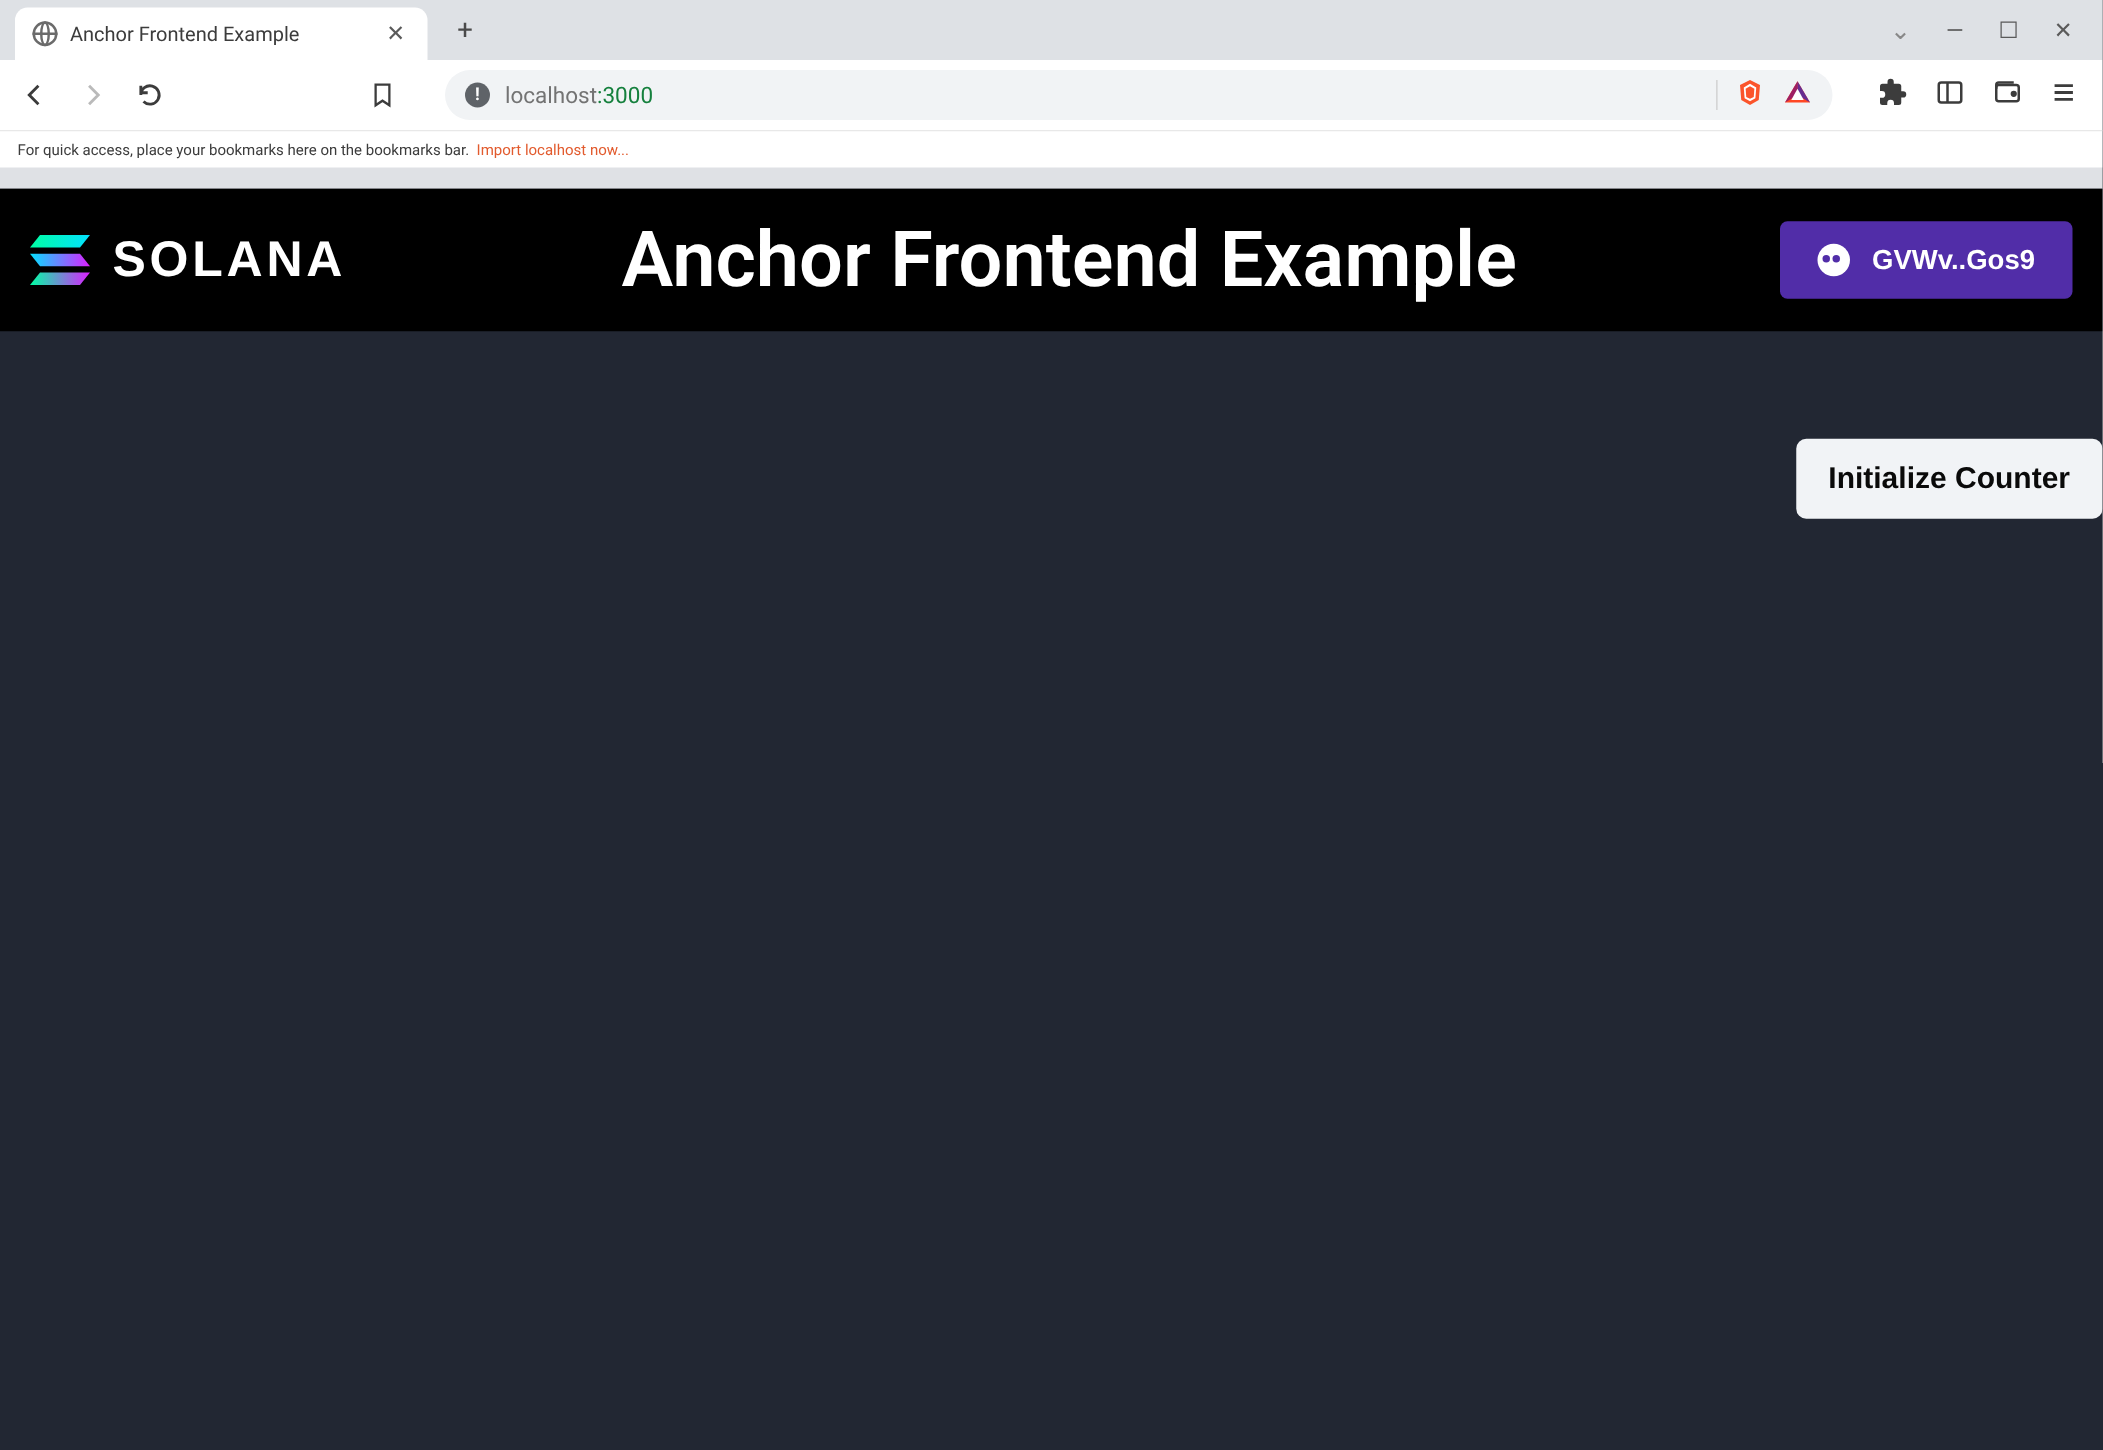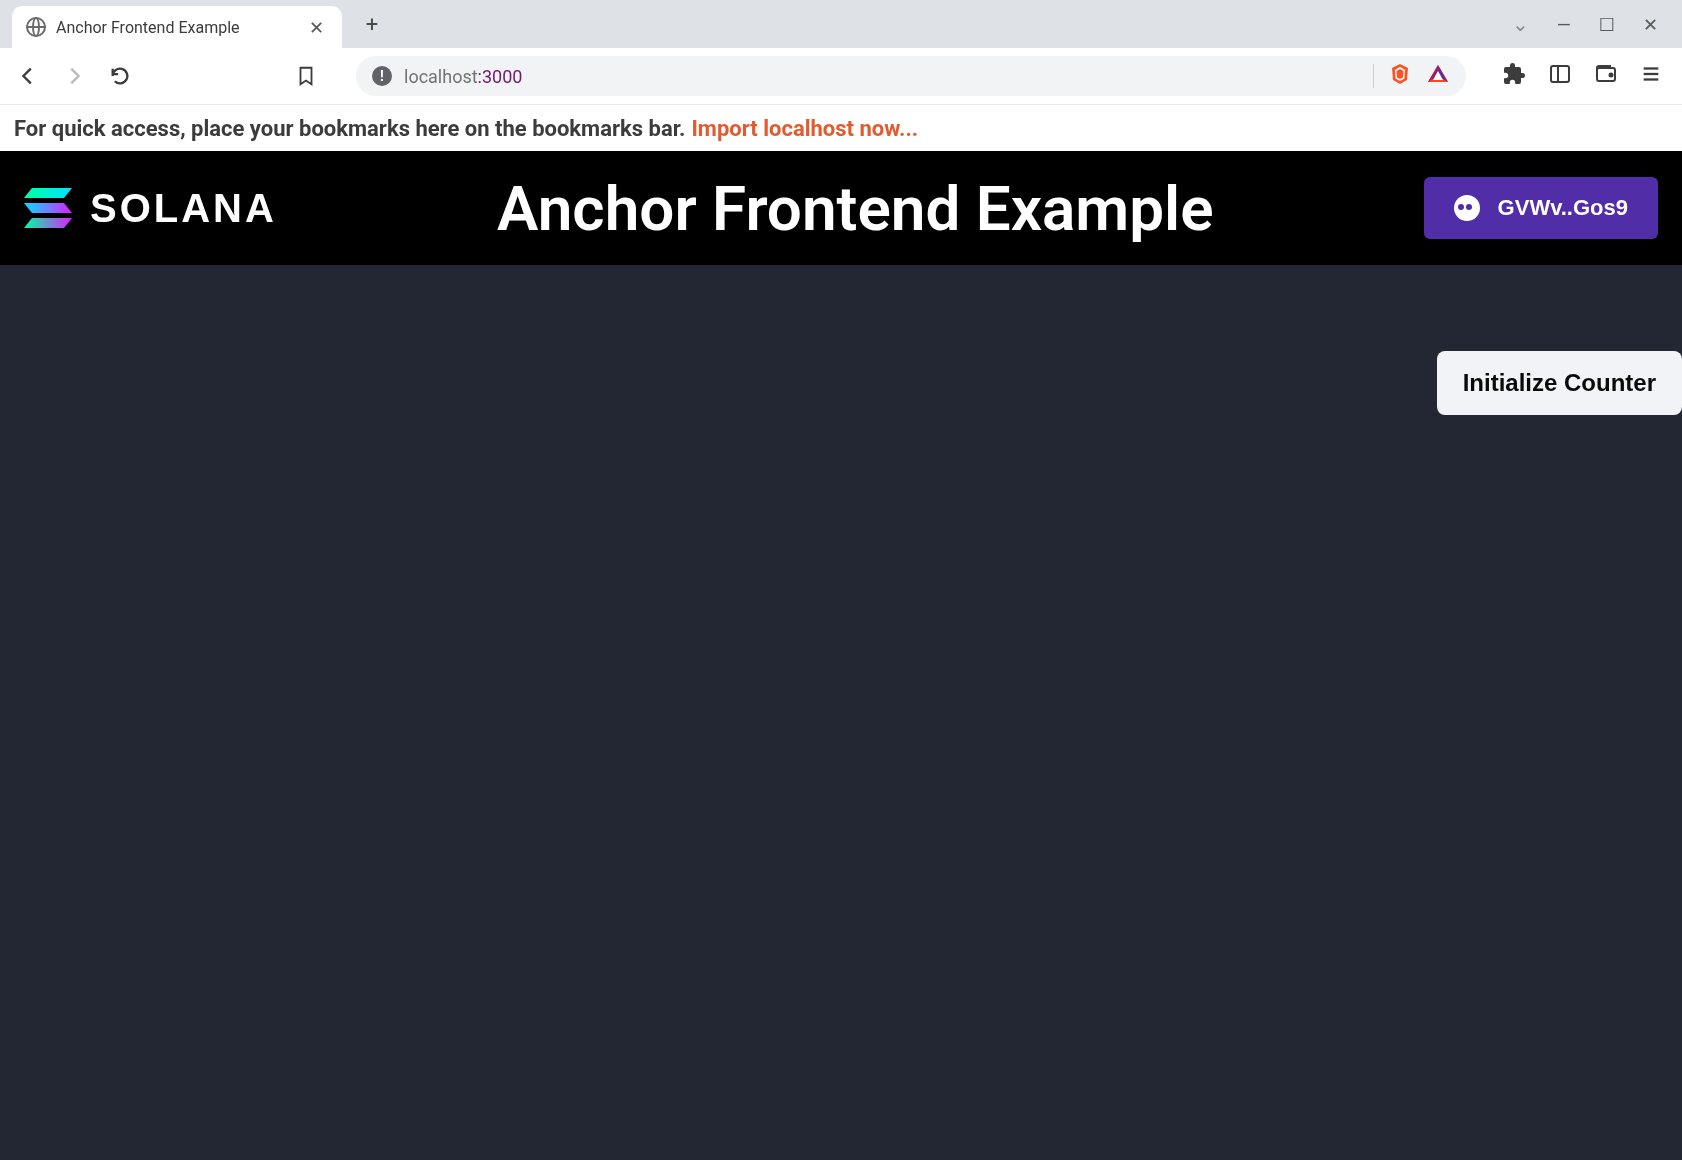--- a/index.html
+++ b/index.html
@@ -144,21 +144,21 @@
       color: #fff;
       display: flex;
       align-items: center;
       justify-content: center;
       font-size: 14px;
       font-weight: bold;
       flex-shrink: 0;
     }
 
     .url-text { font-size: 18px; color: #737373; }
-    .url-port { color: #701a75; }
+    .url-port { color: #15803d; }
 
     .addr-right {
       margin-left: auto;
       display: flex;
       align-items: center;
       gap: 14px;
     }
     .addr-divider { width: 1px; height: 24px; background: #ccc; }
 
     .brave-icon svg, .bat-icon svg { width: 24px; height: 24px; }
@@ -167,28 +167,27 @@
       display: flex;
       align-items: center;
       gap: 22px;
       padding-right: 6px;
     }
     .toolbar-right > * { cursor: pointer; }
 
     .bookmarks-bar {
       display: flex;
       align-items: center;
-      height: 47px;
+      height: 30px;
       background: #fff;
       padding: 0 14px;
       gap: 6px;
-      font-size: 22px;
+      font-size: 12px;
       color: #3c3c3c;
       border-top: 1px solid #e8e8e8;
-      font-weight: bold;
     }
     .bookmarks-bar .import-link { color: #e25b2e; cursor: pointer; }
 
     
     .page {
       background: #222733;
       height: 1009px;
     }
 
     .app-header {

